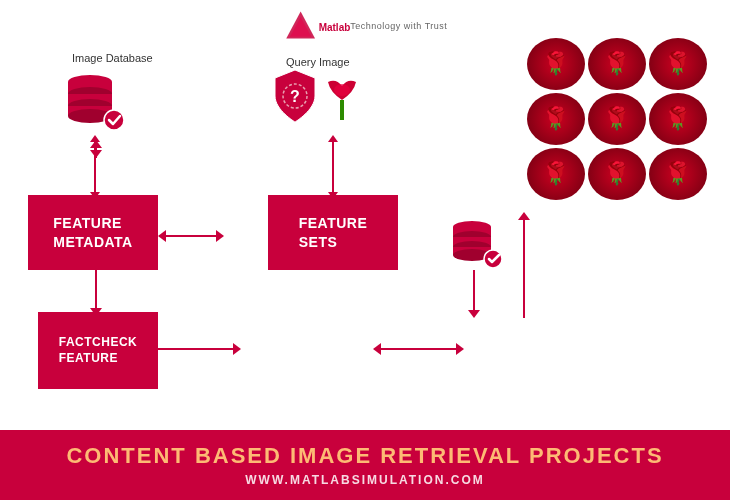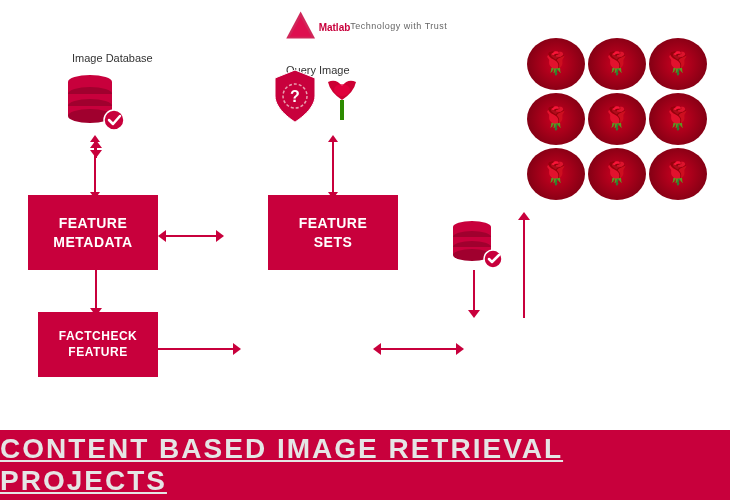--- a/index.html
+++ b/index.html
@@ -26,26 +26,25 @@
       height: 70px;
       background: #c8003c;
       display: flex;
       flex-direction: column;
       align-items: center;
       justify-content: center;
       gap: 4px;
     }
 
     #footer-title {
-      font-size: 28px;
+      font-size: 22px;
       font-weight: 900;
-      color: #e5e5e5;
+      color: #fdba74;
       letter-spacing: 2px;
       text-transform: uppercase;
-      text-decoration: underline;
     }
 
     #footer-url {
       font-size: 12px;
       font-weight: 700;
       color: rgba(255,255,255,0.85);
       letter-spacing: 2px;
     }
 
     
@@ -78,21 +77,21 @@
     }
 
     
     .flow-box {
       position: absolute;
       background: #c8003c;
       color: #fff;
       font-weight: 900;
       font-size: 14px;
       letter-spacing: 0.5px;
-      text-align: center;
+      text-align: left;
       display: flex;
       align-items: center;
       justify-content: center;
       line-height: 1.3;
       padding: 8px;
     }
   </style>
 </head>
 <body>
 
@@ -133,21 +132,21 @@
     <div style="width:0;height:0;border-left:6px solid transparent;border-right:6px solid transparent;border-bottom:8px solid #c8003c;"></div>
     <div style="width:2px;height:10px;background:#c8003c;"></div>
   </div>
 
   <div style="position:absolute;top:135px;left:90px;display:flex;flex-direction:column;align-items:center;">
     <div style="width:0;height:0;border-left:5px solid transparent;border-right:5px solid transparent;border-bottom:7px solid #c8003c;"></div>
     <div style="width:2px;height:50px;background:#c8003c;"></div>
     <div style="width:0;height:0;border-left:5px solid transparent;border-right:5px solid transparent;border-top:7px solid #c8003c;"></div>
   </div>
 
-  <div style="position:absolute;top:64px;left:286px;font-size:11px;color:#333;text-align:center;">Query Image</div>
+  <div style="position:absolute;top:56px;left:286px;font-size:11px;color:#333;text-align:center;">Query Image</div>
 
   <svg style="position:absolute;top:68px;left:270px;" width="50" height="58" viewBox="0 0 50 58">
     <path d="M25,2 L45,10 L45,28 C45,42 25,54 25,54 C25,54 5,42 5,28 L5,10 Z" fill="#c8003c" stroke="#fff" stroke-width="1"></path>
     <circle cx="25" cy="28" r="12" fill="none" stroke="#e8a0b0" stroke-width="1.5" stroke-dasharray="3,2"></circle>
     <text x="25" y="34" text-anchor="middle" fill="#fff" font-size="16" font-weight="bold">?</text>
   </svg>
 
   <svg style="position:absolute;top:72px;left:320px;" width="45" height="52" viewBox="0 0 45 52">
     <rect x="20" y="28" width="4" height="20" fill="#2d8b00"></rect>
     <path d="M22,28 Q10,20 8,10 Q16,6 22,14 Q28,6 36,10 Q34,20 22,28Z" fill="#cc0033"></path>
@@ -186,21 +185,21 @@
     <div style="width:0;height:0;border-top:6px solid transparent;border-bottom:6px solid transparent;border-right:8px solid #c8003c;"></div>
     <div style="width:50px;height:2px;background:#c8003c;"></div>
     <div style="width:0;height:0;border-top:6px solid transparent;border-bottom:6px solid transparent;border-left:8px solid #c8003c;"></div>
   </div>
 
   <div style="position:absolute;top:270px;left:90px;display:flex;flex-direction:column;align-items:center;">
     <div style="width:2px;height:38px;background:#c8003c;"></div>
     <div style="width:0;height:0;border-left:6px solid transparent;border-right:6px solid transparent;border-top:8px solid #c8003c;"></div>
   </div>
 
-  <div class="flow-box" style="left:38px;top:312px;width:120px;height:65px;font-size:12px;">
+  <div class="flow-box" style="left:38px;top:312px;width:120px;height:77px;font-size:12px;">
     <span style="white-space:pre-line;">FACTCHECK
 FEATURE</span>
   </div>
 
   <div style="position:absolute;top:343px;left:158px;display:flex;align-items:center;">
     <div style="width:75px;height:2px;background:#c8003c;"></div>
     <div style="width:0;height:0;border-top:6px solid transparent;border-bottom:6px solid transparent;border-left:8px solid #c8003c;"></div>
   </div>
 
 
@@ -231,13 +230,14 @@
 
   <div style="position:absolute;top:212px;left:518px;display:flex;flex-direction:column;align-items:center;">
     <div style="width:0;height:0;border-left:6px solid transparent;border-right:6px solid transparent;border-bottom:8px solid #c8003c;"></div>
     <div style="width:2px;height:98px;background:#c8003c;"></div>
   </div>
 
 </div>
 
 <div id="footer-banner">
   <span id="footer-title">CONTENT BASED IMAGE RETRIEVAL PROJECTS</span>
+  <span id="footer-url">WWW.MATLABSIMULATION.COM</span>
 </div>
 
 </body></html>

